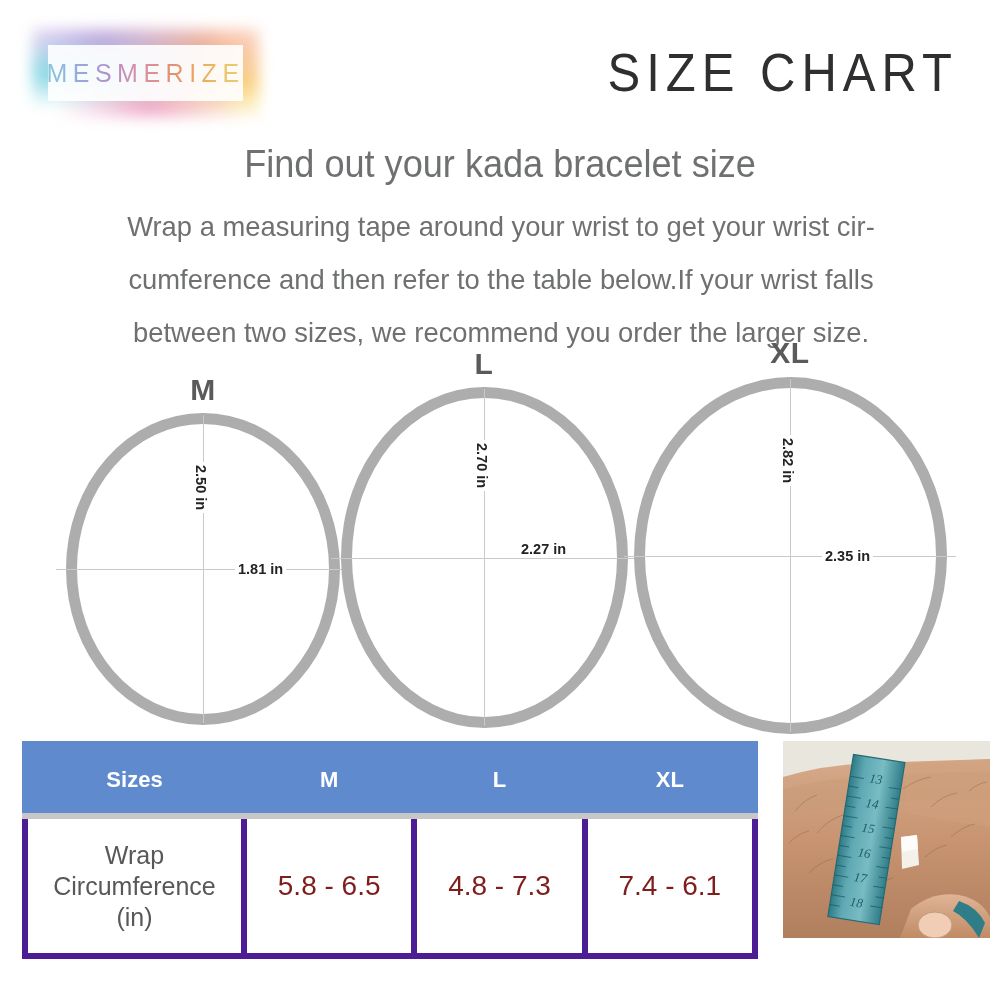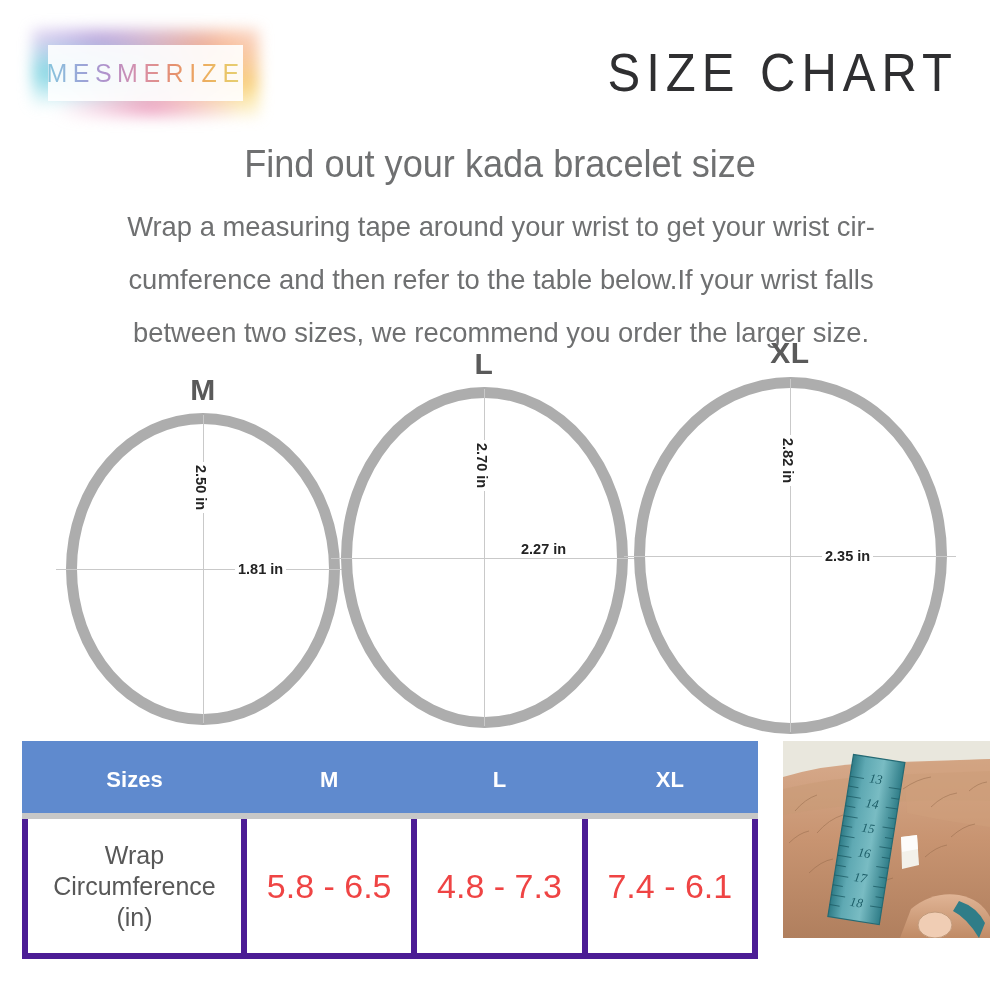--- a/index.html
+++ b/index.html
@@ -170,22 +170,22 @@
     color: #ffffff;
     font-size: 22px;
     font-weight: 700;
     height: 64px;
     border-color: #5f8ace;
     border-bottom-color: #c7c7c7;
   }
   #size-table thead th + th { border-left: 1px solid #7ea0d8; }
   #size-table tbody td {
     height: 132px;
-    font-size: 34px;
-    color: #ef4444;
+    font-size: 28px;
+    color: #7f1d1d;
     font-weight: 400;
   }
   #size-table tbody td.label-cell {
     font-size: 25px;
     line-height: 31px;
     color: #585858;
   }
   .col-a { width: 30%; }
   .col-b, .col-c, .col-d { width: 23.333%; }
 

